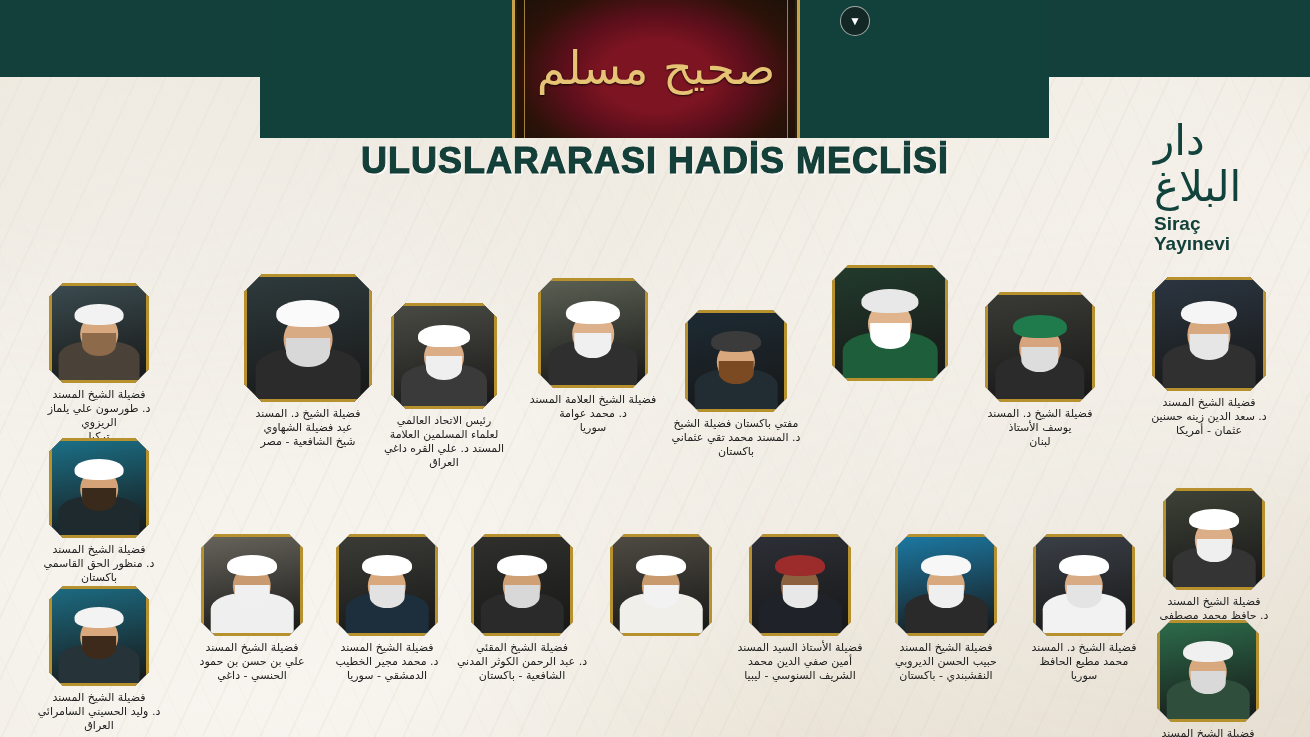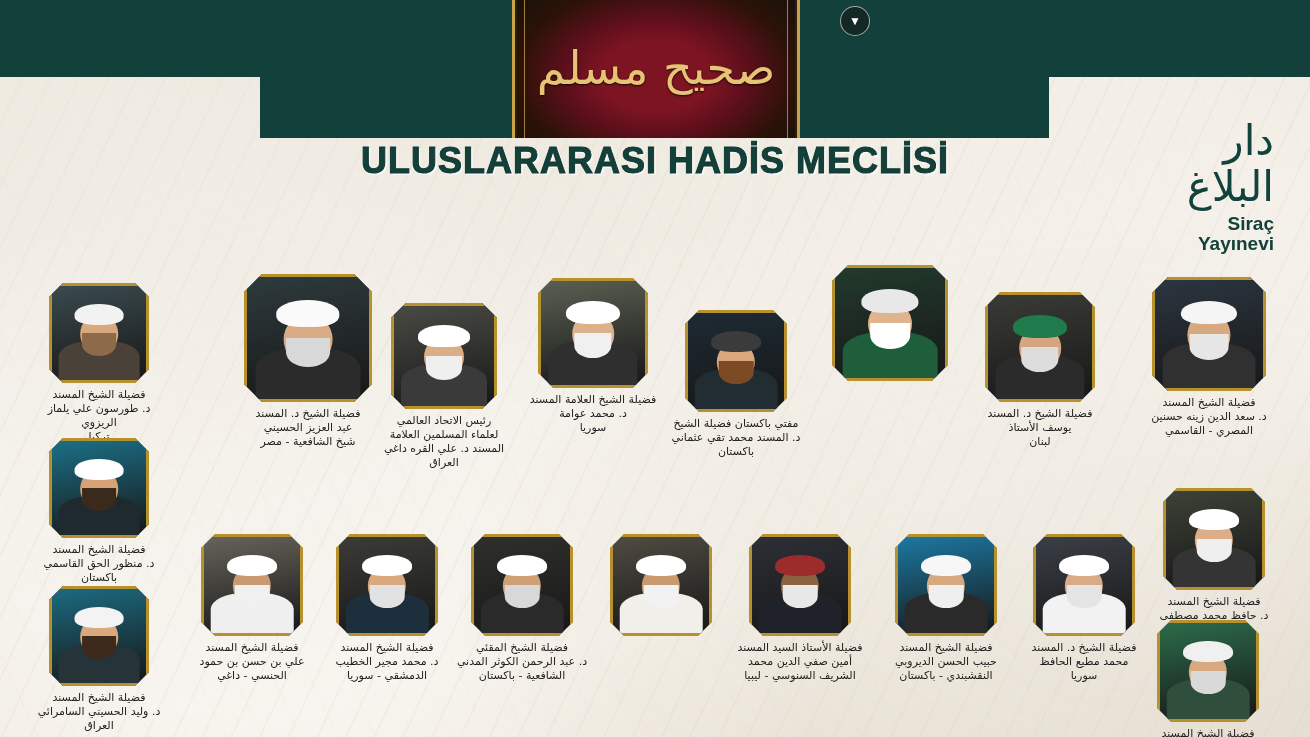--- a/index.html
+++ b/index.html
@@ -64,21 +64,21 @@
   .title{
     position:absolute;left:0;top:140px;width:1310px;text-align:center;
     font-size:36px;font-weight:bold;letter-spacing:1px;
     color:#14403a;
     font-family:"Liberation Sans", sans-serif;
     text-shadow:2px 2px 0 rgba(255,255,255,.7);
     -webkit-text-stroke:1px #0f3833;
   }
   
   .logo{
-    position:absolute;right:36px;top:118px;width:120px;text-align:right;color:#13403a;
+    position:absolute;right:36px;top:118px;width:120px;text-align:left;color:#13403a;
   }
   .logo .mark{
     font-family:"DejaVu Sans", sans-serif;font-size:42px;line-height:46px;color:#11423b;
   }
   .logo .l1{font-size:19px;font-weight:bold;line-height:20px;margin-top:4px;}
   .logo .l2{font-size:19px;font-weight:bold;line-height:20px;}
   
   .person{position:absolute;text-align:center;}
   .frame-oct{
     position:relative;margin:0 auto;
@@ -150,21 +150,21 @@
       <div class="person" style="left: 233px; top: 274px; width: 150px;">
         <div class="frame-oct" style="width: 122px; height: 122px;">
           <div class="photo" style="background: linear-gradient(170deg, rgb(46, 58, 60) 0%, rgba(0, 0, 0, 0.45) 100%);"></div>
           <div class="body" style="width: 104.92px; height: 51.24px; bottom: 0px; background: rgb(43, 43, 43);"></div>
           <div class="head" style="width: 48.8px; height: 51.24px; top: 36.6px; background: rgb(217, 171, 133);"></div>
           <div class="head" style="width: 43.92px; height: 29.28px; top: 61px; border-radius: 0px 0px 50% 50%; background: rgb(216, 216, 216);"></div>
           <div class="turban" style="width: 63.44px; height: 26.84px; top: 23.18px; background: rgb(250, 250, 250);"></div>
         </div>
         <div class="caption">
           <div>فضيلة الشيخ  د. المسند</div>
-          <div>عبد العزيز الحسيني</div>
+          <div>عبد فضيلة الشهاوي</div>
           <div>شيخ الشافعية - مصر</div>
         </div>
       </div>
       <div class="person" style="left: 379px; top: 303px; width: 130px;">
         <div class="frame-oct" style="width: 100px; height: 100px;">
           <div class="photo" style="background: linear-gradient(170deg, rgb(74, 74, 68) 0%, rgba(0, 0, 0, 0.45) 100%);"></div>
           <div class="body" style="width: 86px; height: 42px; bottom: 0px; background: rgb(58, 58, 58);"></div>
           <div class="head" style="width: 40px; height: 42px; top: 30px; background: rgb(220, 174, 136);"></div>
           <div class="head" style="width: 36px; height: 24px; top: 50px; border-radius: 0px 0px 50% 50%; background: rgb(239, 239, 239);"></div>
           <div class="turban" style="width: 52px; height: 22px; top: 19px; background: rgb(255, 255, 255);"></div>
@@ -231,21 +231,21 @@
         <div class="frame-oct" style="width: 108px; height: 108px;">
           <div class="photo" style="background: linear-gradient(170deg, rgb(43, 53, 64) 0%, rgba(0, 0, 0, 0.45) 100%);"></div>
           <div class="body" style="width: 92.88px; height: 45.36px; bottom: 0px; background: rgb(48, 48, 48);"></div>
           <div class="head" style="width: 43.2px; height: 45.36px; top: 32.4px; background: rgb(216, 168, 126);"></div>
           <div class="head" style="width: 38.88px; height: 25.92px; top: 54px; border-radius: 0px 0px 50% 50%; background: rgb(230, 230, 230);"></div>
           <div class="turban" style="width: 56.16px; height: 23.76px; top: 20.52px; background: rgb(245, 245, 245);"></div>
         </div>
         <div class="caption">
           <div>فضيلة الشيخ المسند</div>
           <div>د. سعد الدين زينه حسنين</div>
-          <div>المصري - القاسمي</div>
+          <div>عثمان - أمريكا</div>
         </div>
       </div>
       <div class="person" style="left: 39px; top: 438px; width: 120px;">
         <div class="frame-oct" style="width: 94px; height: 94px;">
           <div class="photo" style="background: linear-gradient(170deg, rgb(27, 111, 134) 0%, rgba(0, 0, 0, 0.45) 100%);"></div>
           <div class="body" style="width: 80.84px; height: 39.48px; bottom: 0px; background: rgb(31, 42, 46);"></div>
           <div class="head" style="width: 37.6px; height: 39.48px; top: 28.2px; background: rgb(214, 162, 119);"></div>
           <div class="head" style="width: 33.84px; height: 22.56px; top: 47px; border-radius: 0px 0px 50% 50%; background: rgb(58, 42, 28);"></div>
           <div class="turban" style="width: 48.88px; height: 20.68px; top: 17.86px; background: rgb(255, 255, 255);"></div>
         </div>

